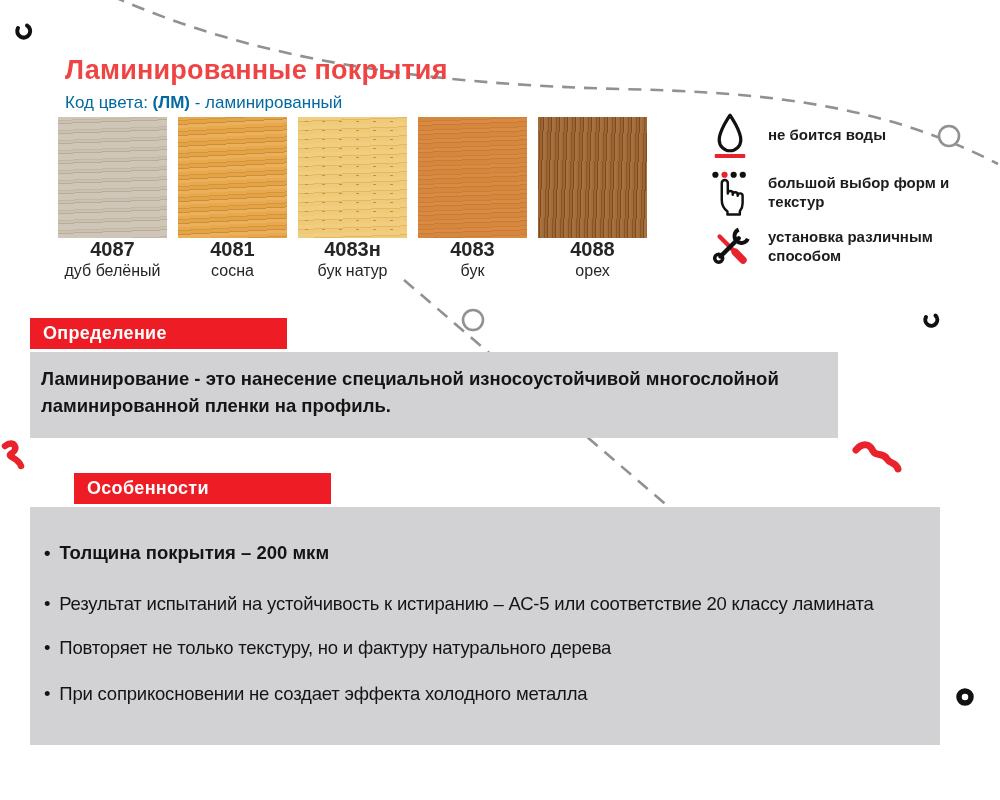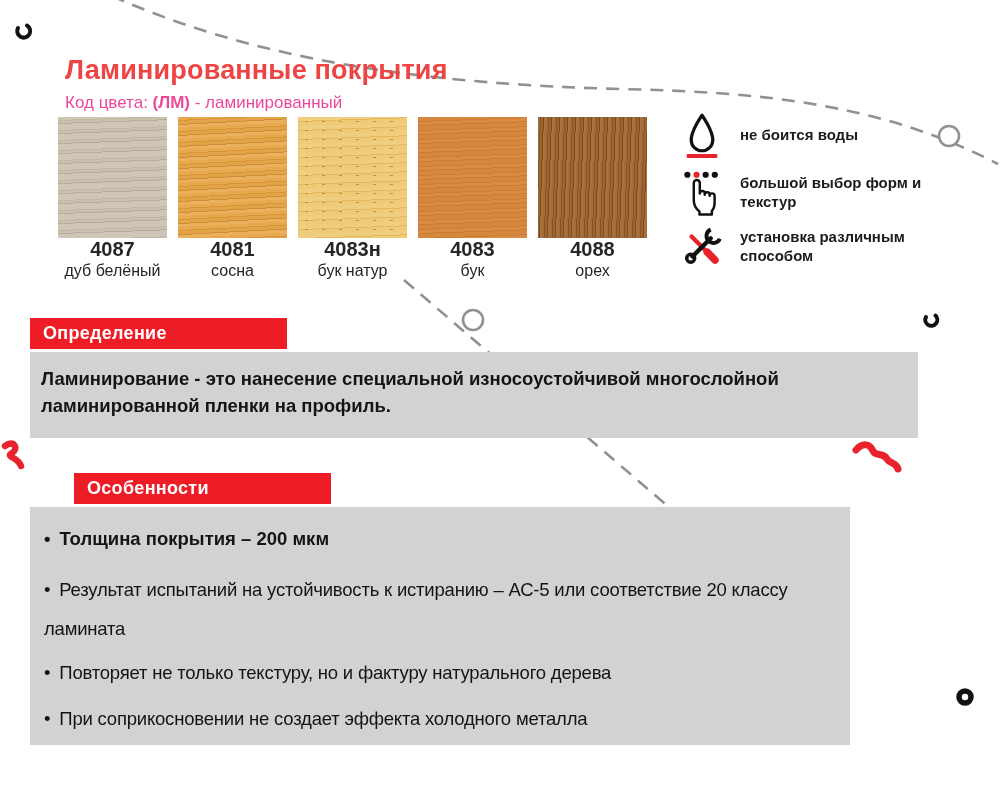--- a/index.html
+++ b/index.html
@@ -6,54 +6,54 @@
   html,body { background:#fff; }
   .page {
     position:relative; width:1000px; height:800px; overflow:hidden;
     background:#fff; font-family:"Liberation Sans", sans-serif; color:#1d1d1f;
   }
   .decor { position:absolute; inset:0; width:1000px; height:800px; z-index:0; pointer-events:none; }
 
   
   .hdr { position:absolute; left:65px; top:55px; z-index:1; }
   .title { font-size:27px; font-weight:800; letter-spacing:.2px; color:#ef4444; }
-  .subtitle { margin-top:7px; font-size:17px; font-weight:500; color:#ec4899; }
+  .subtitle { margin-top:7px; font-size:17px; font-weight:500; color:#0369a1; }
   .subtitle b { font-weight:800; }
 
   
   .swatch-row { position:absolute; left:58px; top:117px; display:flex; gap:11px; z-index:1; }
   .swatch-item { width:109px; text-align:center; }
   .swatch { width:109px; height:121px; }
   .tex1 { background:repeating-linear-gradient(178deg,#cfc6b7 0 3px,#c2b6a4 3px 4px,#cbc1b1 4px 6px,#b9ac99 6px 7px,#cfc6b7 7px 10px); }
   .tex2 { background:repeating-linear-gradient(177deg,#e7a84e 0 3px,#d69638 3px 4px,#e3a449 4px 7px,#cf8e33 7px 8px,#eab05c 8px 11px); }
   .tex3 { background-color:#efca79;
           background-image:radial-gradient(#c98f3e 1.1px, transparent 1.6px),
                            repeating-linear-gradient(178deg,#f1cd80 0 4px,#e5b85f 4px 5px,#efca79 5px 9px);
           background-size:17px 9px, auto; }
   .tex4 { background:repeating-linear-gradient(178deg,#d6873e 0 4px,#cd7d35 4px 5px,#d98b43 5px 8px,#c97a33 8px 9px); }
   .tex5 { background:repeating-linear-gradient(92deg,#a26b3a 0 2px,#8a5526 2px 3px,#9a6530 3px 5px,#7c4a1e 5px 6px,#a8713f 6px 8px); }
   .sw-code { font-size:20px; font-weight:800; color:#262626; }
   .sw-name { margin-top:1px; font-size:16px; font-weight:400; color:#262626; }
 
   
-  .benefits { position:absolute; left:681px; top:110px; z-index:1; display:flex; flex-direction:column; gap:9px; }
+  .benefits { position:absolute; left:709px; top:110px; z-index:1; display:flex; flex-direction:column; gap:9px; }
   .b-row { display:flex; align-items:center; gap:17px; }
   .b-icon { flex:0 0 42px; display:flex; justify-content:center; }
   .b-label { width:208px; font-size:15px; font-weight:600; line-height:1.25; color:#1c1c1e; }
 
   
   .banner { position:absolute; left:30px; width:257px; height:31px; background:#ee1c25;
             color:#fff; font-size:18px; font-weight:800; line-height:31px; padding-left:13px;
             letter-spacing:.3px; z-index:2; }
   .banner-def { top:318px; }
   .banner-feat { top:473px;margin-left:44px; }
   .panel { position:absolute; left:30px; background:#d2d2d4; z-index:1; }
-  .panel-def { top:352px; width:888px; height:86px; padding:14px 26px 0 11px; }
+  .panel-def { top:352px; width:808px; height:86px; padding:14px 26px 0 11px; }
   .panel-def p { font-size:18.5px; font-weight:600; line-height:1.45; color:#141414; }
-  .panel-feat { top:507px; width:820px; height:238px; padding:21px 22px 0 14px; }
+  .panel-feat { top:507px; width:910px; height:238px; padding:35px 22px 0 14px; }
   .feat-item { font-size:18.5px; font-weight:500; color:#141414; letter-spacing:-0.2px; }
   .feat-item .blt { margin-right:9px; }
   .fi-1 { font-weight:600; letter-spacing:0; margin-bottom:21px; }
   .fi-2 { line-height:2.1; margin-bottom:13px; }
   .fi-3 { margin-bottom:24px; }
 </style>
 </head>
 <body>
 
 <div class="page">

